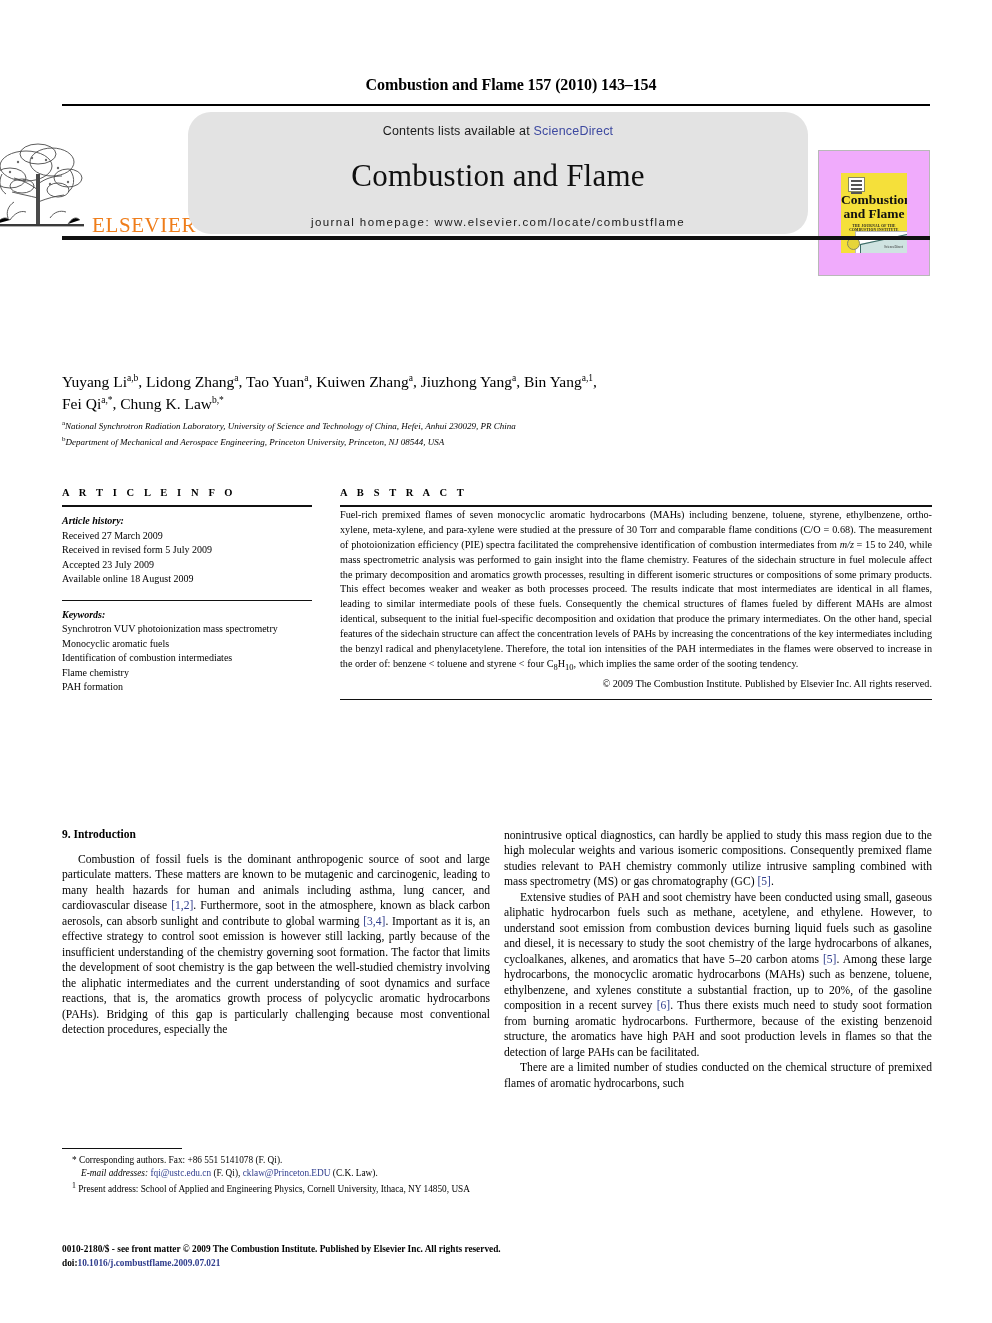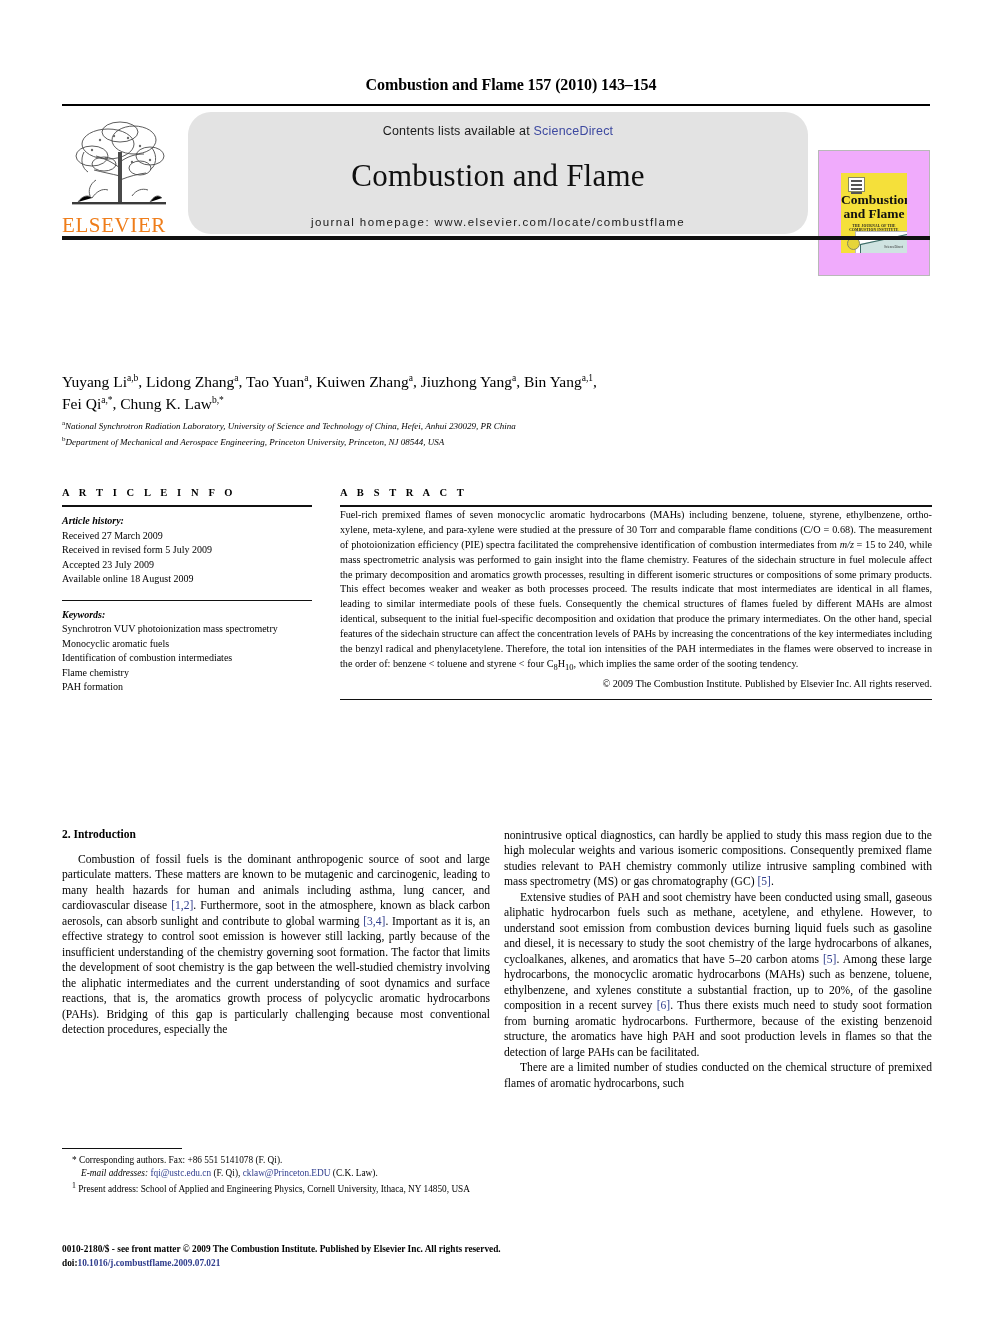--- a/index.html
+++ b/index.html
@@ -36,24 +36,24 @@
   .masthead {
     position: absolute;
     left: 62px; top: 104px;
     width: 868px; height: 136px;
   }
   .masthead-rule-top {
     position: absolute; left: 0; top: 0;
     width: 868px; height: 2px; background: #000;
   }
   .elsevier-logo {
-    position: absolute; left: 0; top: 6px;
+    position: absolute; left: 16px; top: 6px;
     width: 118px; height: 126px;
-    display: flex; flex-direction: column;
-    align-items: flex-start; justify-content: flex-end;
+    display: flex; flex-direction: row;
+    align-items: flex-end; justify-content: flex-end;
   }
   .tree {
     width: 112px; height: 96px;
     position: relative;
   }
   .tree svg { display:block; }
   .elsevier-word {
     font-family: "Liberation Serif", serif;
     font-size: 21px;
     letter-spacing: 0.6px;
@@ -400,21 +400,21 @@
     <div class="sec-head">A B S T R A C T</div>
     <div class="thin-rule"></div>
     <div class="abstract-body">
       <span>Fuel-rich premixed flames of seven monocyclic aromatic hydrocarbons (MAHs) including benzene, toluene, styrene, ethylbenzene, ortho-xylene, meta-xylene, and para-xylene were studied at the pressure of 30 Torr and comparable flame conditions (C/O = 0.68). The measurement of photoionization efficiency (PIE) spectra facilitated the comprehensive identification of combustion intermediates from </span><i>m/z</i><span> = 15 to 240, while mass spectrometric analysis was performed to gain insight into the flame chemistry. Features of the sidechain structure in fuel molecule affect the primary decomposition and aromatics growth processes, resulting in different isomeric structures or compositions of some primary products. This effect becomes weaker and weaker as both processes proceed. The results indicate that most intermediates are identical in all flames, leading to similar intermediate pools of these fuels. Consequently the chemical structures of flames fueled by different MAHs are almost identical, subsequent to the initial fuel-specific decomposition and oxidation that produce the primary intermediates. On the other hand, special features of the sidechain structure can affect the concentration levels of PAHs by increasing the concentrations of the key intermediates including the benzyl radical and phenylacetylene. Therefore, the total ion intensities of the PAH intermediates in the flames were observed to increase in the order of: benzene &lt; toluene and styrene &lt; four C</span><sub>8</sub><span>H</span><sub>10</sub><span>, which implies the same order of the sooting tendency.</span>
     </div>
     <div class="copyright">© 2009 The Combustion Institute. Published by Elsevier Inc. All rights reserved.</div>
     <div class="abs-rule-bottom"></div>
   </div>
 
   <div class="col-left">
-    <div class="h2">2. Introduction</div>
+    <div class="h2">9. Introduction</div>
     <p class="para"><span>Combustion of fossil fuels is the dominant anthropogenic source of soot and large particulate matters. These matters are known to be mutagenic and carcinogenic, leading to many health hazards for human and animals including asthma, lung cancer, and cardiovascular disease </span><span class="ref">[1,2]</span><span>. Furthermore, soot in the atmosphere, known as black carbon aerosols, can absorb sunlight and contribute to global warming </span><span class="ref">[3,4]</span><span>. Important as it is, an effective strategy to control soot emission is however still lacking, partly because of the insufficient understanding of the chemistry governing soot formation. The factor that limits the development of soot chemistry is the gap between the well-studied chemistry involving the aliphatic intermediates and the current understanding of soot dynamics and surface reactions, that is, the aromatics growth process of polycyclic aromatic hydrocarbons (PAHs). Bridging of this gap is particularly challenging because most conventional detection procedures, especially the</span></p>
   </div>
 
   <div class="col-right">
     <p class="para" style="text-indent:0"><span>nonintrusive optical diagnostics, can hardly be applied to study this mass region due to the high molecular weights and various isomeric compositions. Consequently premixed flame studies relevant to PAH chemistry commonly utilize intrusive sampling combined with mass spectrometry (MS) or gas chromatography (GC) </span><span class="ref">[5]</span><span>.</span></p>
     <p class="para"><span>Extensive studies of PAH and soot chemistry have been conducted using small, gaseous aliphatic hydrocarbon fuels such as methane, acetylene, and ethylene. However, to understand soot emission from combustion devices burning liquid fuels such as gasoline and diesel, it is necessary to study the soot chemistry of the large hydrocarbons of alkanes, cycloalkanes, alkenes, and aromatics that have 5–20 carbon atoms </span><span class="ref">[5]</span><span>. Among these large hydrocarbons, the monocyclic aromatic hydrocarbons (MAHs) such as benzene, toluene, ethylbenzene, and xylenes constitute a substantial fraction, up to 20%, of the gasoline composition in a recent survey </span><span class="ref">[6]</span><span>. Thus there exists much need to study soot formation from burning aromatic hydrocarbons. Furthermore, because of the existing benzenoid structure, the aromatics have high PAH and soot production levels in flames so that the detection of large PAHs can be facilitated.</span></p>
     <p class="para">There are a limited number of studies conducted on the chemical structure of premixed flames of aromatic hydrocarbons, such</p>
   </div>
 
   <div class="footnotes">

